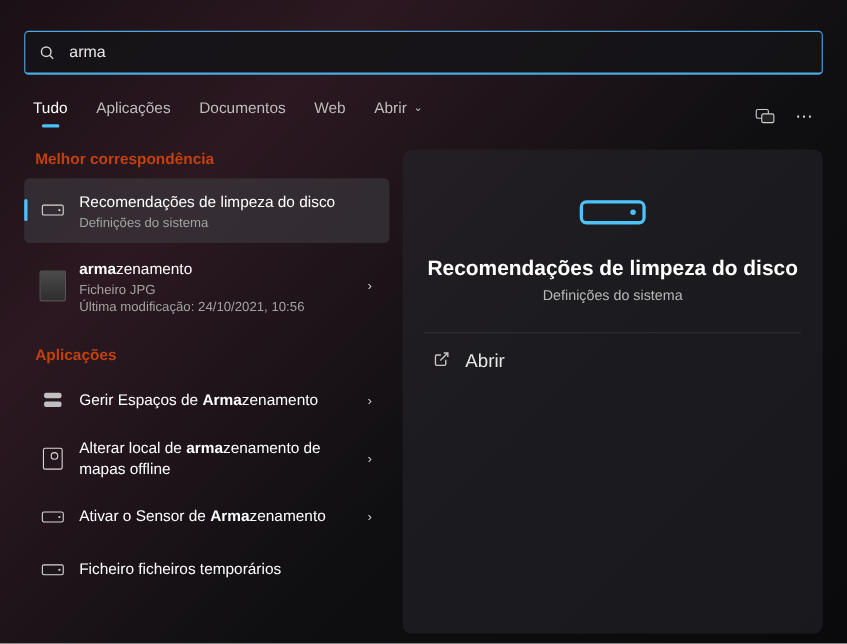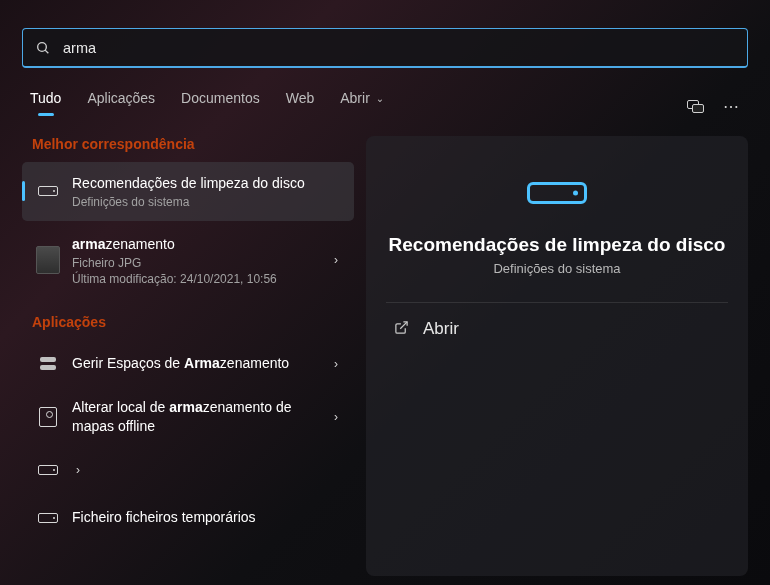--- a/index.html
+++ b/index.html
@@ -339,20 +339,25 @@
           <span>Alterar local de </span><span class="bold">arma</span><span>zenamento de mapas offline</span>
         </div>
       </div>
       <div class="result-chevron">›</div>
     </div>
 
     <div class="result-item">
       <div class="result-icon">
           <div class="disk-small-icon"></div>
         </div>
+      <div class="result-text">
+        <div class="result-title">
+          <span>Ativar o Sensor de </span><span class="bold">Arma</span><span>zenamento</span>
+        </div>
+      </div>
       <div class="result-chevron">›</div>
     </div>
 
     <div class="result-item">
       <div class="result-icon">
           <div class="disk-small-icon"></div>
         </div>
       <div class="result-text">
         <div class="result-title">
           <span>Ficheiro ficheiros temporários</span>

